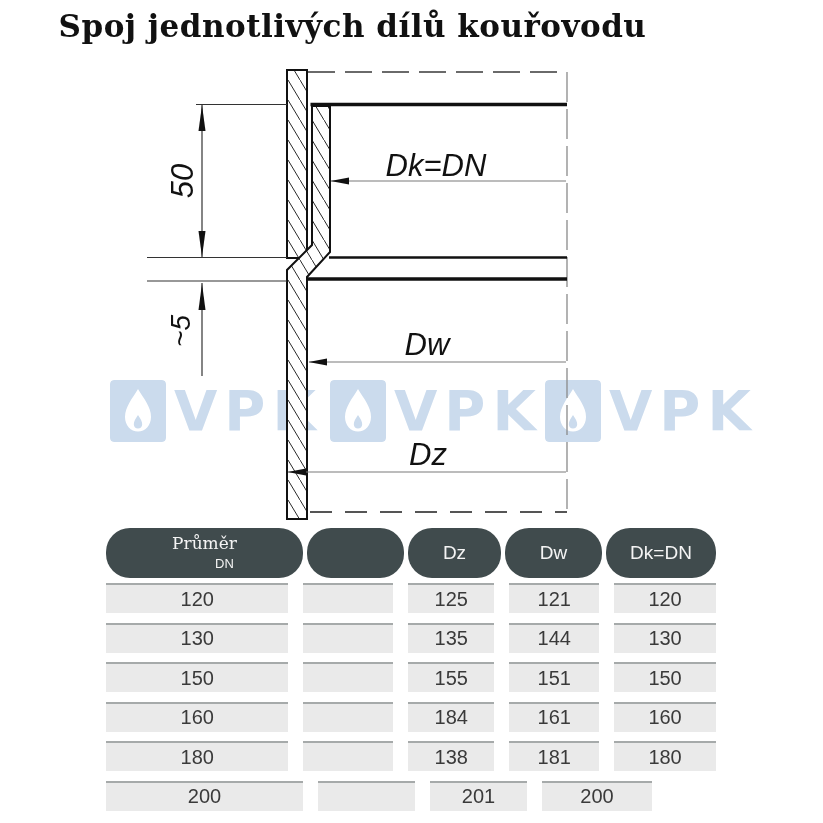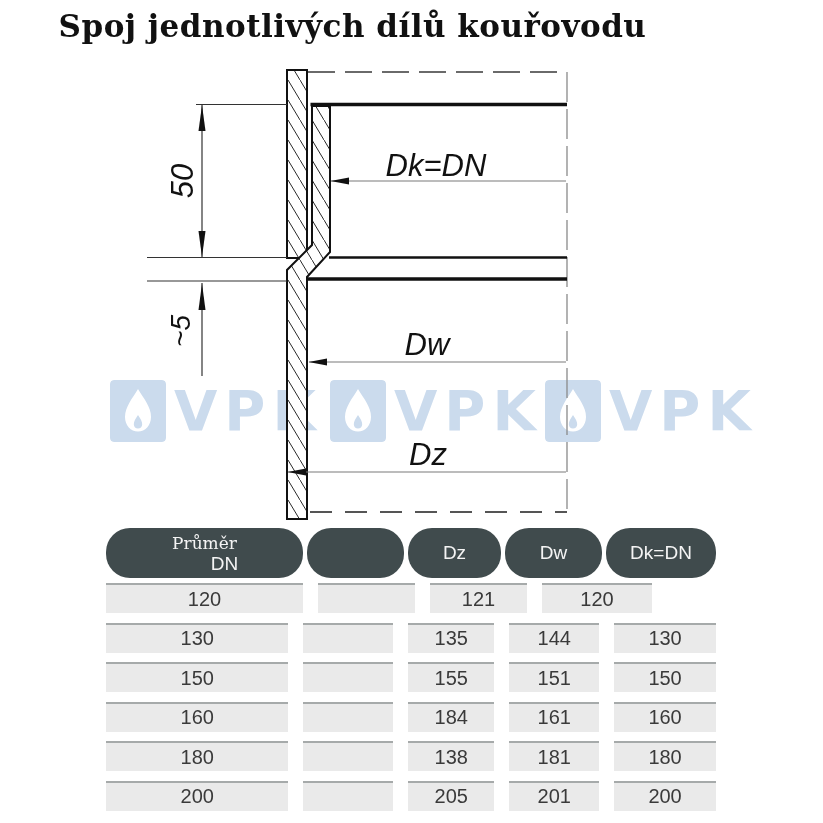--- a/index.html
+++ b/index.html
@@ -25,21 +25,21 @@
   .drawing{position:absolute;top:0;left:0;z-index:2;}
   
   .spec-table{position:absolute;left:106px;top:528px;width:610px;z-index:3;}
   .t-row{display:flex;gap:4px;}
   .c1{width:197px;}.c2{width:97px;}.c3{width:93px;}.c4{width:97px;}.c5{width:110px;}
   .head-row .cell{
     background:#404b4d;color:#f4f4f4;height:50px;
     display:flex;flex-direction:column;align-items:center;justify-content:center;border-radius:24px;
   }
   .head-line1{font-family:"DejaVu Serif", serif;font-size:17px;line-height:20px;}
-  .head-line2{font-family:"Liberation Sans", sans-serif;font-size:19px;line-height:21px;margin-left:40px;}
+  .head-line2{font-family:"Liberation Sans", sans-serif;font-size:13px;line-height:21px;margin-left:40px;}
   .head-label{font-family:"Liberation Sans", sans-serif;font-size:19px;}
   .data-row{margin-top:9.5px;gap:15px;}
   .data-row.first{margin-top:5px;}
   .data-row .cell{
     background:#eaeaea;border-top:2px solid #a6aaaa;height:28px;
     display:flex;align-items:center;justify-content:center;
     font-family:"Liberation Sans", sans-serif;font-size:20px;color:#3a3a3a;
   }
 </style>
 </head>
@@ -136,20 +136,21 @@
       <span class="head-label">Dw</span>
     </div>
     <div class="cell c5">
       <span class="head-label">Dk=DN</span>
     </div>
   </div>
 
   <div class="t-row data-row first">
     <div class="cell c1">120</div>
     <div class="cell c2"></div>
+    <div class="cell c3">125</div>
     <div class="cell c4">121</div>
     <div class="cell c5">120</div>
   </div>
   <div class="t-row data-row">
     <div class="cell c1">130</div>
     <div class="cell c2"></div>
     <div class="cell c3">135</div>
     <div class="cell c4">144</div>
     <div class="cell c5">130</div>
   </div>
@@ -170,17 +171,16 @@
   <div class="t-row data-row">
     <div class="cell c1">180</div>
     <div class="cell c2"></div>
     <div class="cell c3">138</div>
     <div class="cell c4">181</div>
     <div class="cell c5">180</div>
   </div>
   <div class="t-row data-row">
     <div class="cell c1">200</div>
     <div class="cell c2"></div>
-    <div class="cell c3">205</div>
     <div class="cell c4">201</div>
     <div class="cell c5">200</div>
   </div>
 </div>
 
 </body></html>

